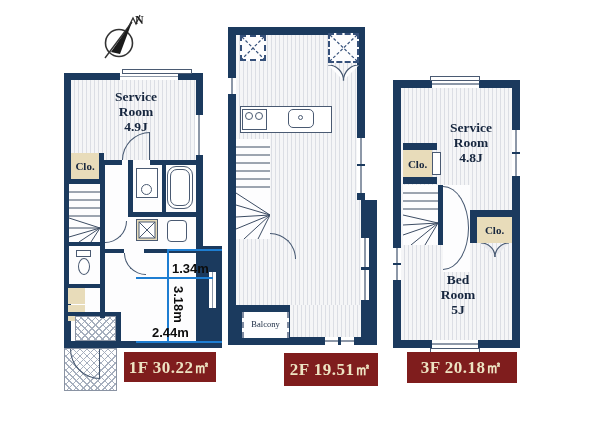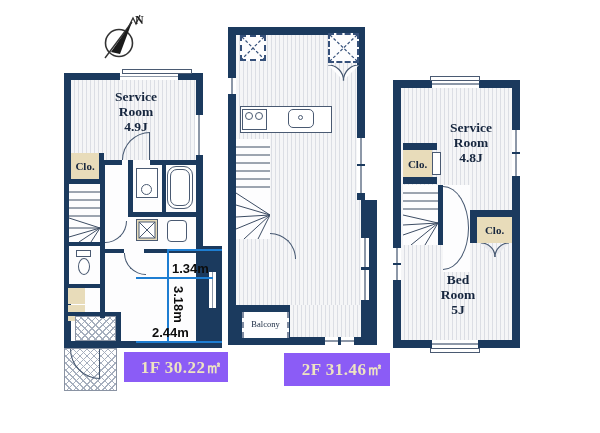--- a/index.html
+++ b/index.html
@@ -9,22 +9,22 @@
   .room{position:absolute;background:#e9eaee;
         background-image:repeating-linear-gradient(90deg,rgba(255,255,255,.55) 0 3px,rgba(203,207,216,.45) 3px 4px);}
   .white{position:absolute;background:#fdfdfe;}
   .wall{position:absolute;background:#1b3a5e;}
   .clo{position:absolute;background:#e8dcba;display:flex;align-items:center;justify-content:center;
        font-size:11px;font-weight:bold;color:#16263e;}
   .win-h{position:absolute;background:linear-gradient(to bottom,#ffffff 0 36%,#8d98a8 36% 62%,#ffffff 62%);}
   .win-v{position:absolute;background:linear-gradient(to right,#ffffff 0 36%,#8d98a8 36% 62%,#ffffff 62%);}
   .rlabel{position:absolute;color:#16263e;font-weight:bold;text-align:center;
           white-space:pre-line;line-height:1.12;}
-  .fbox{position:absolute;background:#8b5cf6;color:#ede3c2;display:flex;align-items:center;
-        justify-content:center;font-size:17px;font-weight:bold;letter-spacing:.5px;padding-left:12px;}
+  .fbox{position:absolute;background:#7f1d1d;color:#ede3c2;display:flex;align-items:center;
+        justify-content:center;font-size:17px;font-weight:bold;letter-spacing:.5px;}
   .dim{position:absolute;background:#1e7ed2;}
   .dimtext{position:absolute;color:#0c0c0c;font-family:"Liberation Sans",sans-serif;
            font-weight:bold;font-size:13px;}
   .arc{position:absolute;border:0 solid #44566f;background:rgba(255,255,255,.85);box-sizing:border-box;}
   .fix{position:absolute;border:1.5px solid #4a5a72;background:#fff;box-sizing:border-box;}
   .dash{position:absolute;border:2px dashed #35507a;background:#fdfdfe;box-sizing:border-box;}
   .hatch{position:absolute;background-color:#fff;border:1px solid #8a93a3;box-sizing:border-box;
          background-image:repeating-linear-gradient(45deg,transparent 0 4px,#a6afbe 4px 5px),
                           repeating-linear-gradient(-45deg,transparent 0 4px,#a6afbe 4px 5px);}
   svg{position:absolute;display:block;}
@@ -186,21 +186,21 @@
     <div class="win-v" style="left:133px;top:243px;width:8px;height:30px;"></div>
     <div class="win-v" style="left:0;top:51px;width:8px;height:16px;"></div>
     <div class="win-h" style="left:97px;top:310px;width:13px;height:8px;"></div>
     <div class="win-h" style="left:113px;top:310px;width:13px;height:8px;"></div>
 
     <div class="white" style="left:14px;top:285px;width:47px;height:26px;border-left:2px dashed #7e8aa0;border-right:2px dashed #7e8aa0;box-sizing:border-box;"></div>
     <div class="rlabel" style="left:14px;top:293px;width:47px;font-size:8.5px;font-weight:normal;">Balcony</div>
   </div>
 
   <div class="fbox" style="left:284px;top:353px;width:94px;height:33px;">
-    <span>2F 31.46㎡</span>
+    <span>2F 19.51㎡</span>
   </div>
 
   <div class="plan" style="left:393px;top:80px;width:127px;height:268px;">
     <div class="room" style="left:8px;top:8px;width:111px;height:252px;"></div>
     <div class="rlabel" style="left:38px;top:40px;width:80px;font-size:13.5px;">Service
 Room
 4.8J</div>
 
     <div class="wall" style="left:10px;top:63px;width:34px;height:7px;"></div>
     <div class="clo" style="left:10px;top:70px;width:29px;height:27px;">
@@ -243,14 +243,17 @@
     <div class="win-h" style="left:39px;top:0;width:47px;height:8px;"></div>
     <div class="win-h" style="left:39px;top:260px;width:46px;height:8px;"></div>
     <div class="win-v" style="left:119px;top:50px;width:8px;height:22px;"></div>
     <div class="win-v" style="left:119px;top:74px;width:8px;height:22px;"></div>
     <div class="win-v" style="left:0;top:168px;width:8px;height:15px;"></div>
     <div class="win-v" style="left:0;top:185px;width:8px;height:15px;"></div>
   </div>
   <div class="fix" style="left:430px;top:76px;width:50px;height:5px;border-width:1px;"></div>
   <div class="fix" style="left:430px;top:348px;width:50px;height:5px;border-width:1px;"></div>
 
+  <div class="fbox" style="left:407px;top:352px;width:110px;height:31px;">
+    <span>3F 20.18㎡</span>
+  </div>
 
 </div>
 
 </body></html>

